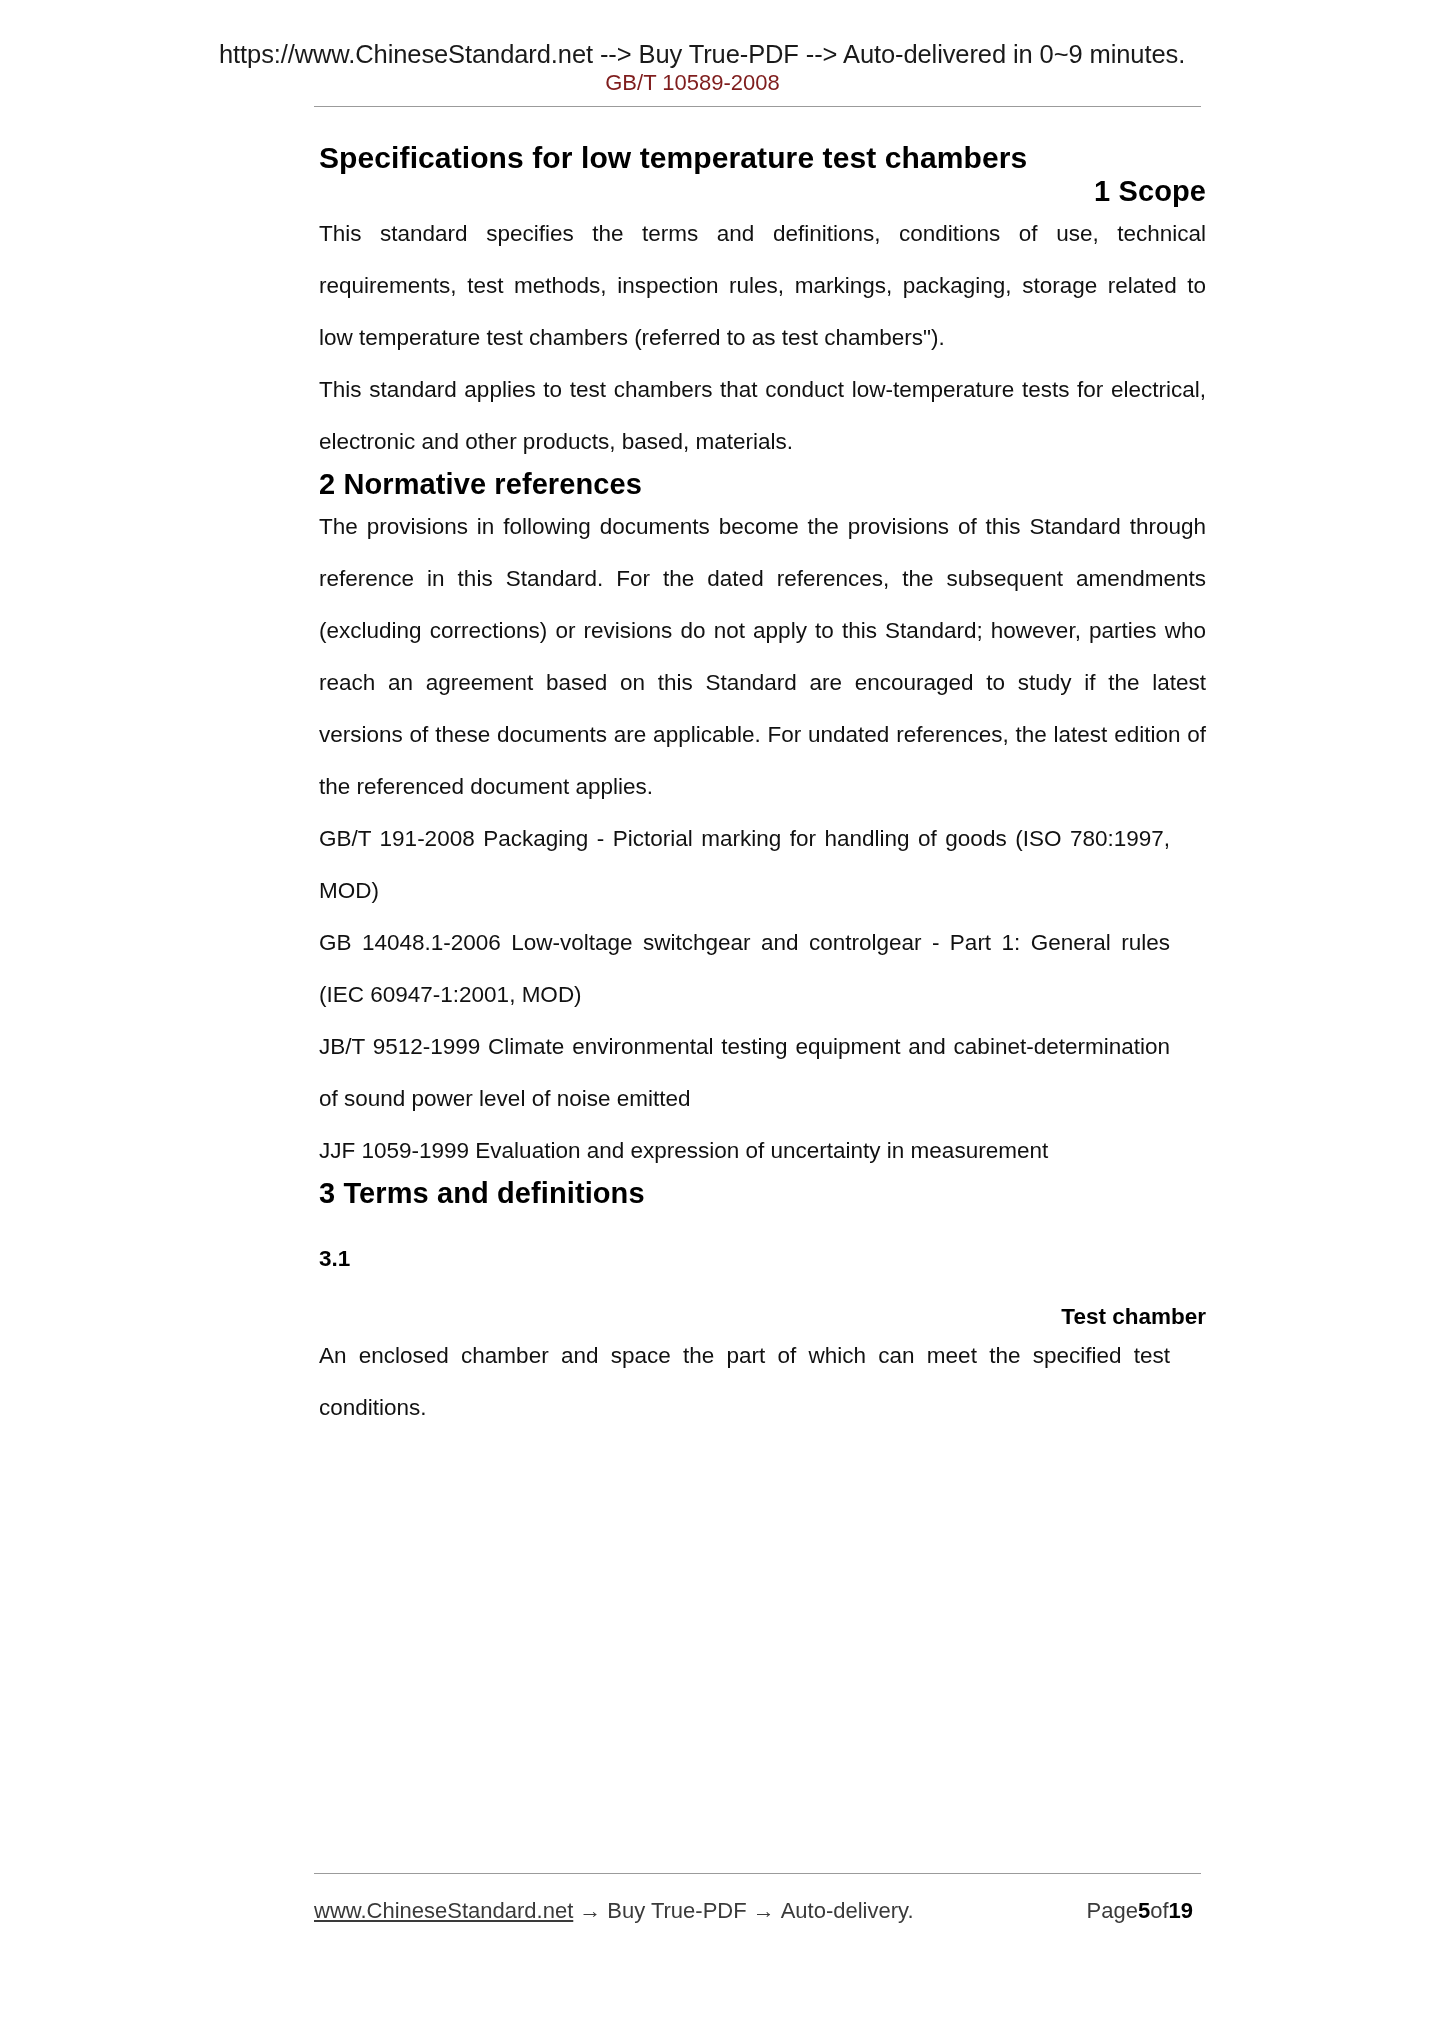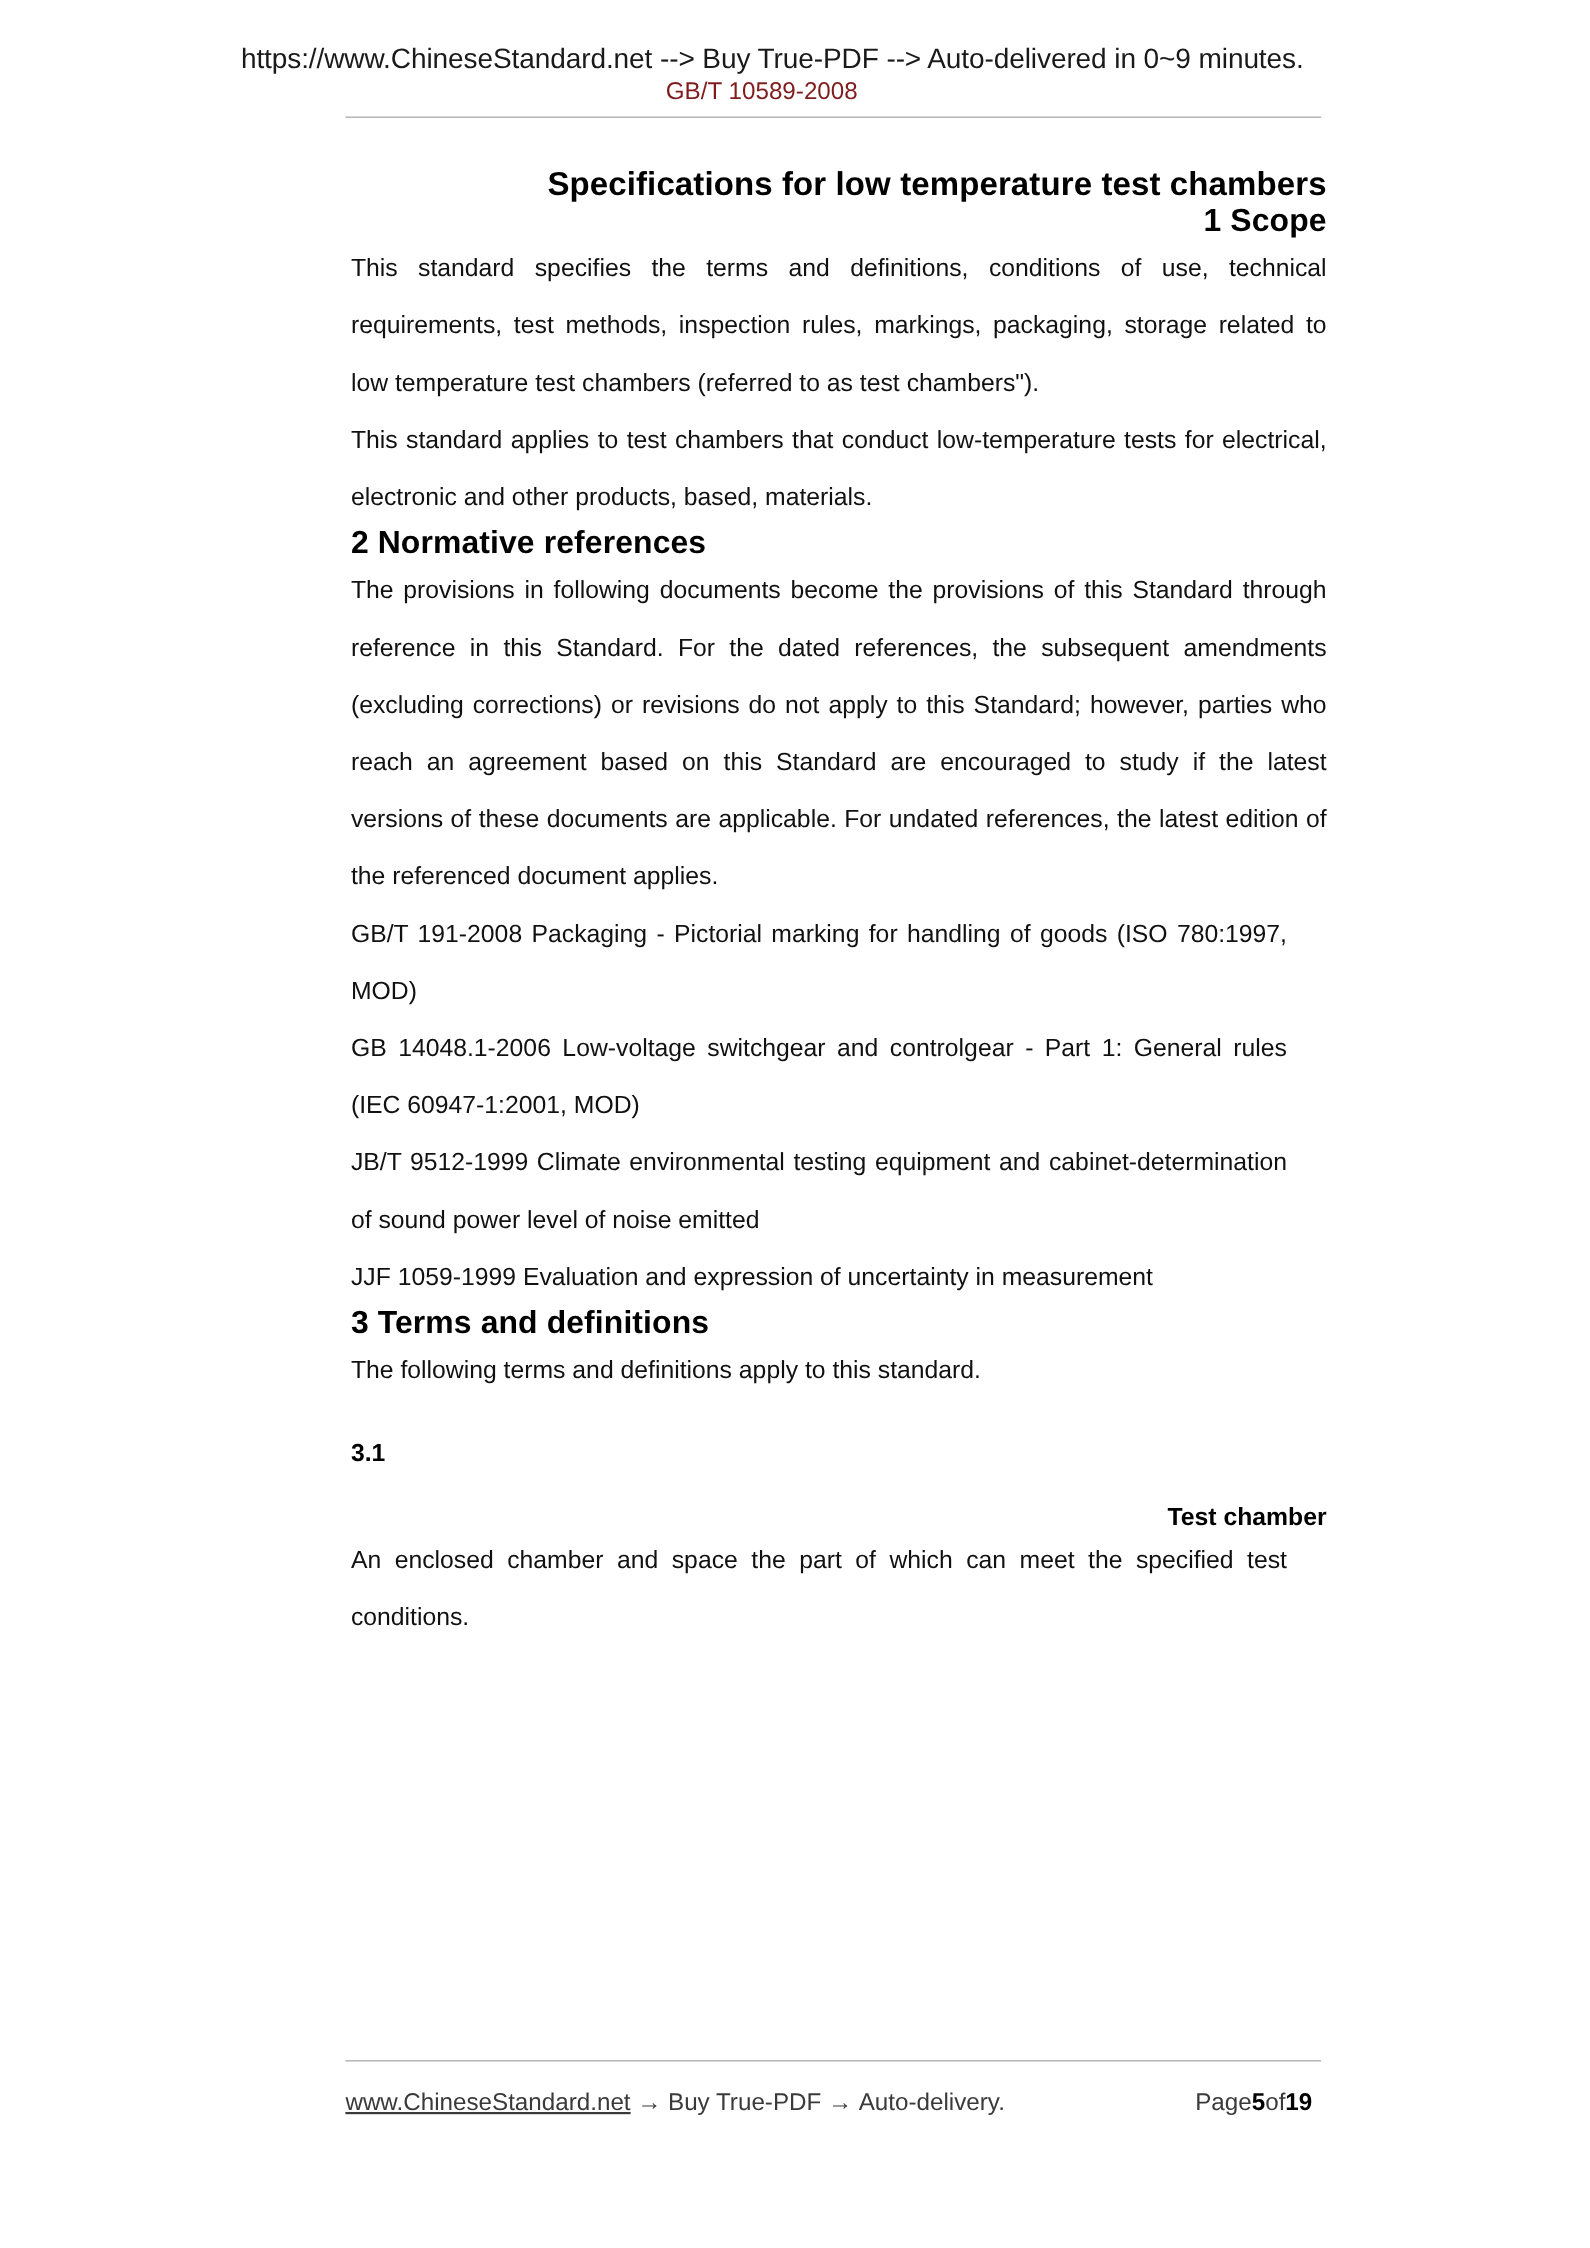--- a/index.html
+++ b/index.html
@@ -43,24 +43,24 @@
   .header-rule {
     margin: 10px 135px 0 205px;
     border-top: 1px solid #9b9b9b;
   }
 
   
   .content {
     padding: 0 130px 0 210px;
   }
   .doc-title {
-    text-align: right;
+    text-align: left;
     font-size: 30px;
     font-weight: bold;
-    margin-top: 44px;
+    margin-top: 34px;
     letter-spacing: 0.1px;
   }
   h2.section {
     font-size: 29px;
     font-weight: bold;
     margin: 0;
     letter-spacing: 0.1px;
   }
   .sec1 { margin-top: 104px; text-align: right; }
   .sec2 { margin-top: 58px; }
@@ -154,21 +154,20 @@
 
     <h2 class="section sec2">2 Normative references</h2>
     <p class="para p-gap-lg">The provisions in following documents become the provisions of this Standard through reference in this Standard. For the dated references, the subsequent amendments (excluding corrections) or revisions do not apply to this Standard; however, parties who reach an agreement based on this Standard are encouraged to study if the latest versions of these documents are applicable. For undated references, the latest edition of the referenced document applies.</p>
 
     <p class="para indent p-gap-md">GB/T 191-2008 Packaging - Pictorial marking for handling of goods (ISO 780:1997, MOD)</p>
     <p class="para indent p-gap-md">GB 14048.1-2006 Low-voltage switchgear and controlgear - Part 1: General rules (IEC 60947-1:2001, MOD)</p>
     <p class="para indent p-gap-md">JB/T 9512-1999 Climate environmental testing equipment and cabinet-determination of sound power level of noise emitted</p>
     <p class="para indent p-gap-md">JJF 1059-1999 Evaluation and expression of uncertainty in measurement</p>
 
     <h2 class="section sec3">3 Terms and definitions</h2>
-    <p class="para p-gap-lg">The following terms and definitions apply to this standard.</p>
 
     <div class="clause-num">3.1</div>
     <div class="term-name">Test chamber</div>
     <p class="para indent p-gap-md">An enclosed chamber and space the part of which can meet the specified test conditions.</p>
 
   </div>
 
   <div class="footer-rule"></div>
   <div class="footer">
     <div class="footer-left">

